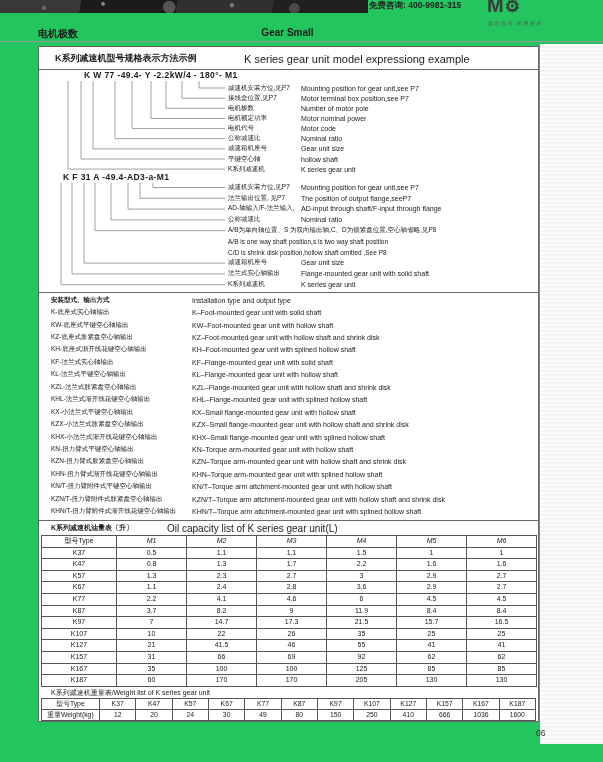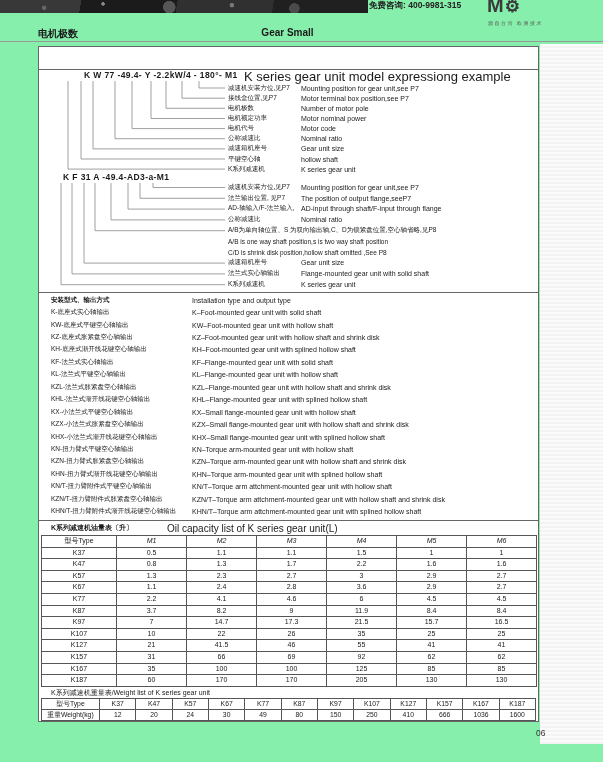--- a/index.html
+++ b/index.html
@@ -1,17 +1,17 @@
 <!DOCTYPE html>
 <html><head>
 <meta charset="utf-8">
 <style>
   html,body{margin:0;padding:0;}
   body{font-family:"Liberation Sans", sans-serif; color:#1a1a1a; background:#fff;}
-  .page{position:relative;width:603px;height:762px;overflow:hidden;background:#86efac;}
+  .page{position:relative;width:603px;height:762px;overflow:hidden;background:#22c55e;}
 
   
   .banner-strip{position:absolute;left:0;top:0;width:368px;height:13px;background-color:#222;
     background-image:
       radial-gradient(circle at 12% 60%, #666 0 2px, transparent 2.5px),
       radial-gradient(circle at 28% 30%, #888 0 1.5px, transparent 2px),
       radial-gradient(circle at 46% 55%, #555 0 6px, transparent 6.5px),
       radial-gradient(circle at 63% 40%, #777 0 2px, transparent 2.5px),
       radial-gradient(circle at 80% 65%, #4a4a4a 0 5px, transparent 5.5px),
       linear-gradient(100deg,#383838 0 22%,#1b1b1b 22% 48%,#303030 48% 74%,#202020 74%);}
@@ -25,21 +25,21 @@
   .hdr-en{position:absolute;left:0;top:27px;width:575px;text-align:center;font-size:10px;font-weight:bold;}
   .hdr-rule{position:absolute;left:0;top:41px;width:603px;height:1px;background:#999;}
 
   .margin-tex{position:absolute;left:540px;top:44px;width:63px;height:700px;
     background:repeating-linear-gradient(0deg,#f3f3f3 0 2px,#fbfbfb 2px 4px);}
 
   
   .main-box{position:absolute;left:38px;top:46px;width:499px;height:674px;border:1px solid #666;background:#fff;}
   .box-title{position:absolute;left:0;top:0;width:100%;height:22px;border-bottom:1px solid #666;}
   .box-title-cn{position:absolute;left:16px;top:5px;font-size:9px;font-weight:bold;}
-  .box-title-en{position:absolute;left:205px;top:6px;font-size:13px;margin-top:16px;}
+  .box-title-en{position:absolute;left:205px;top:6px;font-size:11px;}
 
   .code-line{position:absolute;left:24px;font-size:8.5px;font-weight:bold;letter-spacing:0.4px;white-space:nowrap;}
   .code1{top:23px;padding-left:21px;}
   .code2{top:125px;}
   .connectors{position:absolute;left:0;top:0;width:499px;height:260px;pointer-events:none;}
   .connectors path{stroke:#888;stroke-width:0.8;fill:none;}
 
   .label-col{position:absolute;left:189px;display:flex;flex-direction:column;}
   .labels1{top:36px;}
   .labels1 .lbl-row{height:10.15px;}
@@ -85,20 +85,21 @@
   <div class="logo-tagline">源自台湾 欧洲技术</div>
 
   <div class="hdr-cn">电机极数</div>
   <div class="hdr-en">Gear Small</div>
   <div class="hdr-rule"></div>
   <div class="margin-tex"></div>
 
   <div class="main-box">
 
     <div class="box-title">
+      <span class="box-title-cn">K系列减速机型号规格表示方法示例</span>
       <span class="box-title-en">K series gear unit model expressiong example</span>
     </div>
 
     <div class="code-line code1">K W 77 -49.4- Y -2.2kW/4 - 180°- M1</div>
     <svg class="connectors" viewBox="0 0 499 260" width="499" height="260">
       <path d="M160 34 V41 H186"></path>
       <path d="M143 34 V51.2 H186"></path>
       <path d="M127 34 V61.3 H186"></path>
       <path d="M112 34 V71.5 H186"></path>
       <path d="M93 34 V81.6 H186"></path>

